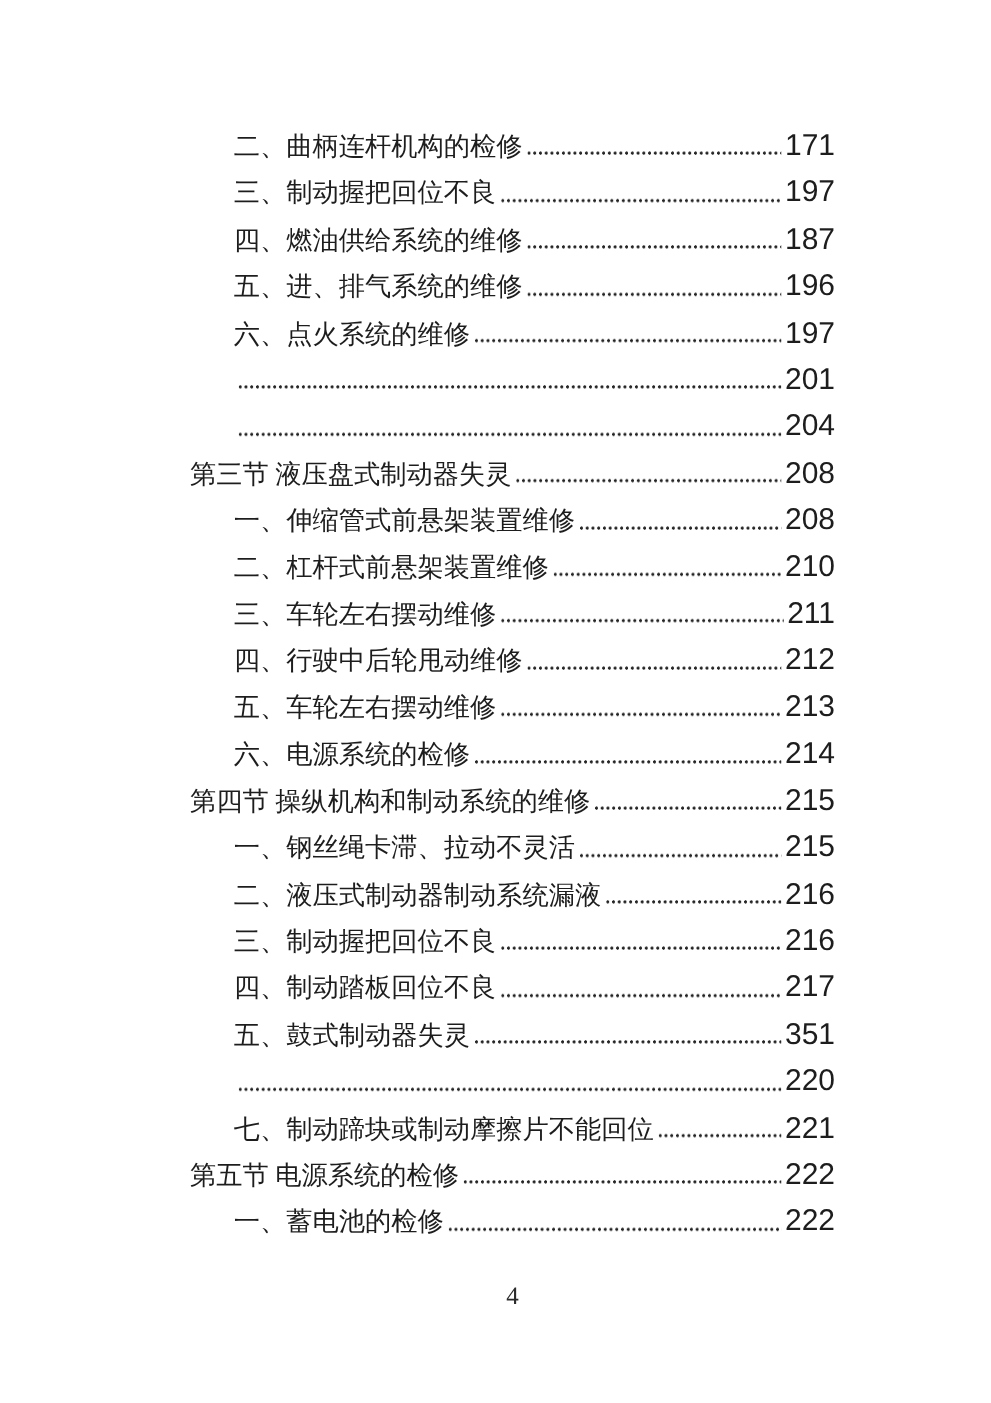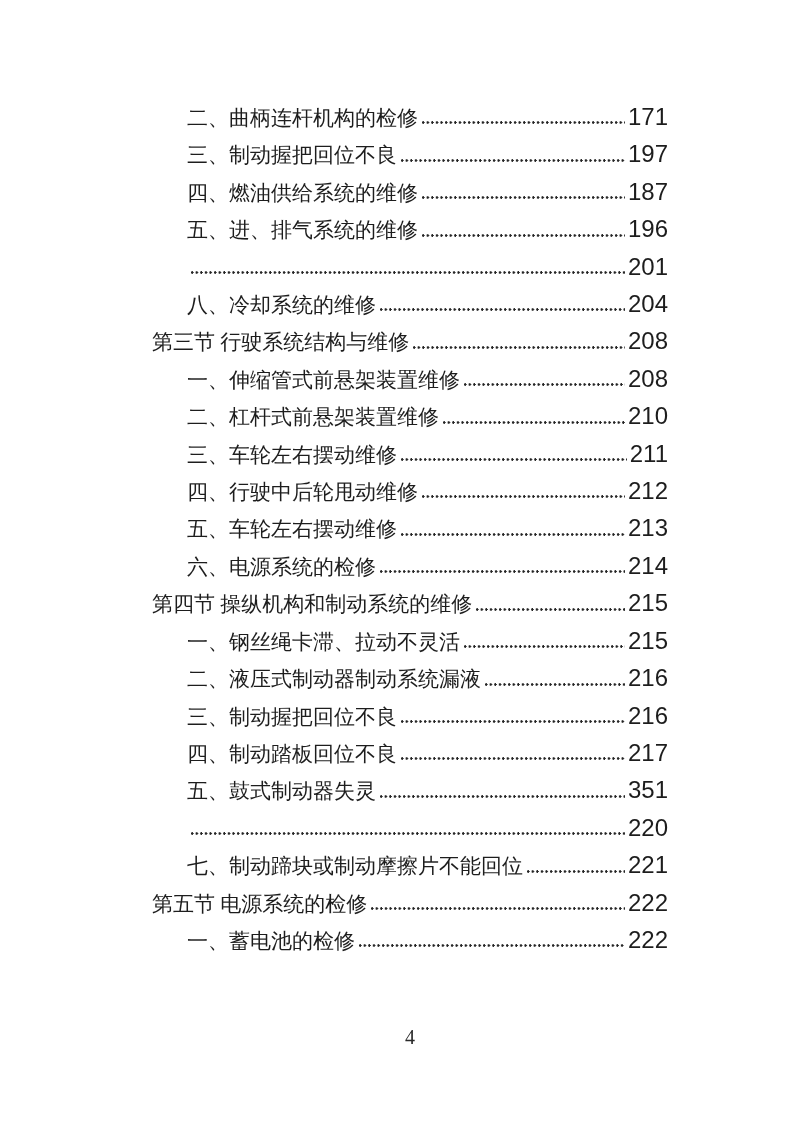--- a/index.html
+++ b/index.html
@@ -94,34 +94,38 @@
     <span class="toc-leader"></span>
     <span class="toc-page">187</span>
   </div>
 
   <div class="toc-row level-sub">
     <span class="toc-label">五、进、排气系统的维修</span>
     <span class="toc-leader"></span>
     <span class="toc-page">196</span>
   </div>
 
+  <div class="toc-row level-sub">
+    <span class="toc-label">六、点火系统的维修</span>
+    <span class="toc-leader"></span>
+    <span class="toc-page">197</span>
+  </div>
 
   <div class="toc-row level-sub">
     <span class="toc-leader"></span>
     <span class="toc-page">201</span>
   </div>
 
   <div class="toc-row level-sub">
-    <span class="toc-label">八、冷却系统的维修</span>
     <span class="toc-leader"></span>
     <span class="toc-page">204</span>
   </div>
 
   <div class="toc-row level-section">
-    <span class="toc-label">第三节 行驶系统结构与维修</span>
+    <span class="toc-label">第三节 液压盘式制动器失灵</span>
     <span class="toc-leader"></span>
     <span class="toc-page">208</span>
   </div>
 
   <div class="toc-row level-sub">
     <span class="toc-label">一、伸缩管式前悬架装置维修</span>
     <span class="toc-leader"></span>
     <span class="toc-page">208</span>
   </div>
 

